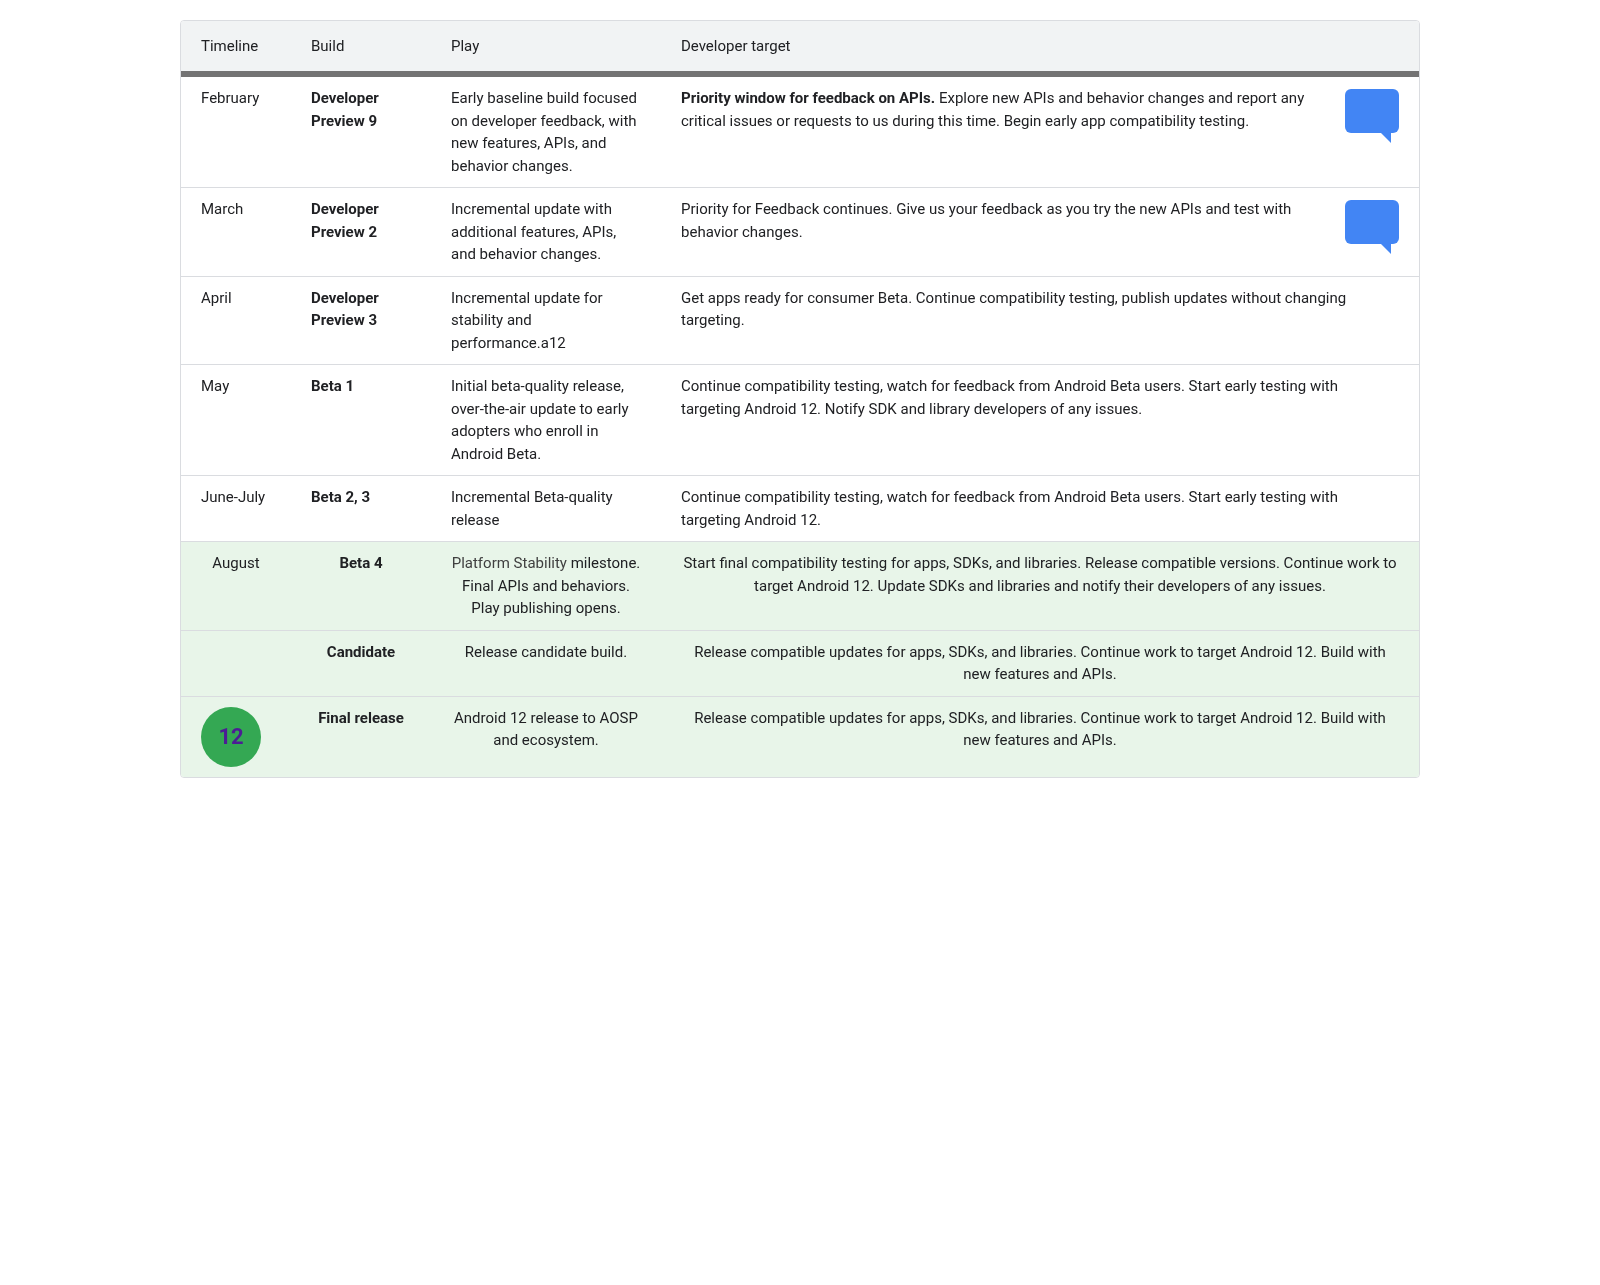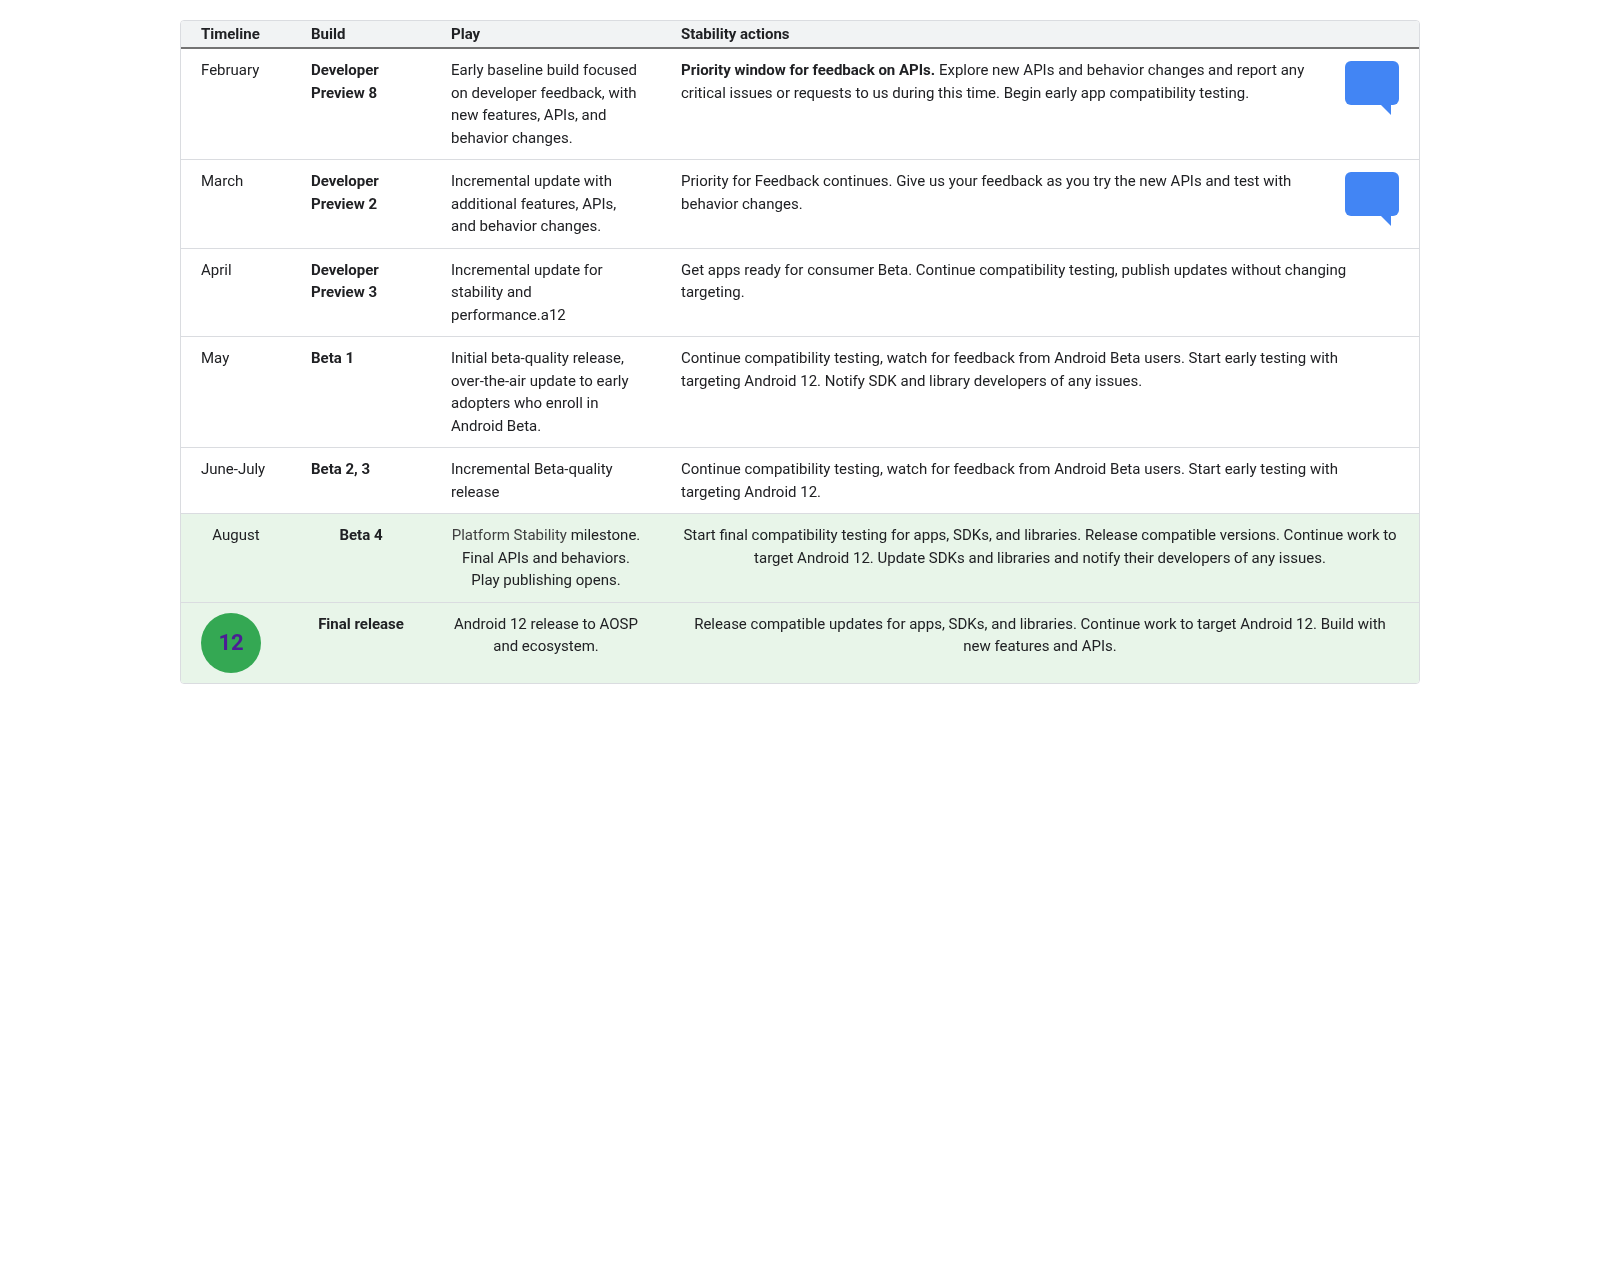--- a/index.html
+++ b/index.html
@@ -18,26 +18,26 @@
       margin: 0 auto;
     }
     table {
       width: 100%;
       border-collapse: collapse;
     }
     thead tr {
       background: #f1f3f4;
     }
     thead th {
-      padding: 4px 20px;
+      padding: 16px 20px;
       text-align: left;
-      font-weight: 700;
+      font-weight: 400;
       font-size: 15px;
       color: #202124;
-      border-bottom: 2px solid #737373;
+      border-bottom: 6px solid #737373;
     }
     tbody tr {
       border-bottom: 1px solid #dadce0;
       vertical-align: top;
     }
     tbody tr:last-child {
       border-bottom: none;
     }
     tbody td {
       padding: 10px 20px;
@@ -98,27 +98,27 @@
 </head>
 <body>
 
 <div class="table-container">
   <table>
     <thead>
       <tr>
         <th class="col-timeline">Timeline</th>
         <th class="col-build">Build</th>
         <th class="col-type">Play</th>
-        <th class="col-actions">Stability actions</th>
+        <th class="col-actions">Developer target</th>
       </tr>
     </thead>
     <tbody id="table-body">
     <tr>
           <td class="col-timeline">February</td>
-          <td class="col-build"><span class="bold">Developer Preview 8</span></td>
+          <td class="col-build"><span class="bold">Developer Preview 9</span></td>
           <td class="col-type">Early baseline build focused on developer feedback, with new features, APIs, and behavior changes.</td>
           <td class="col-actions">
             <div class="actions-cell">
               <div class="actions-text"><strong>Priority window for feedback on APIs.</strong> Explore new APIs and behavior changes and report any critical issues or requests to us during this time. Begin early app compatibility testing.</div>
               <div class="chat-bubble"></div>
             </div>
           </td>
         </tr>
         <tr>
           <td class="col-timeline">March</td>
@@ -161,20 +161,30 @@
             </div>
           </td>
         </tr>
         <tr class="row-highlight">
           <td class="col-timeline">August</td>
           <td class="col-build"><span class="bold">Beta 4</span></td>
           <td class="col-type"><a class="link-blue">Platform Stability</a> milestone. Final APIs and behaviors. Play publishing opens.</td>
           <td class="col-actions">
             <div class="actions-cell">
               <div class="actions-text">Start final compatibility testing for apps, SDKs, and libraries. Release compatible versions. Continue work to target Android 12. Update SDKs and libraries and notify their developers of any issues.</div>
+            </div>
+          </td>
+        </tr>
+        <tr class="row-highlight">
+          <td class="col-timeline"></td>
+          <td class="col-build"><span class="bold">Candidate</span></td>
+          <td class="col-type">Release candidate build.</td>
+          <td class="col-actions">
+            <div class="actions-cell">
+              <div class="actions-text">Release compatible updates for apps, SDKs, and libraries. Continue work to target Android 12. Build with new features and APIs.</div>
             </div>
           </td>
         </tr>
         <tr class="row-highlight">
           <td class="col-timeline">
             <div class="android-badge">12</div>
           </td>
           <td class="col-build"><span class="bold">Final release</span></td>
           <td class="col-type">Android 12 release to AOSP and ecosystem.</td>
           <td class="col-actions">

